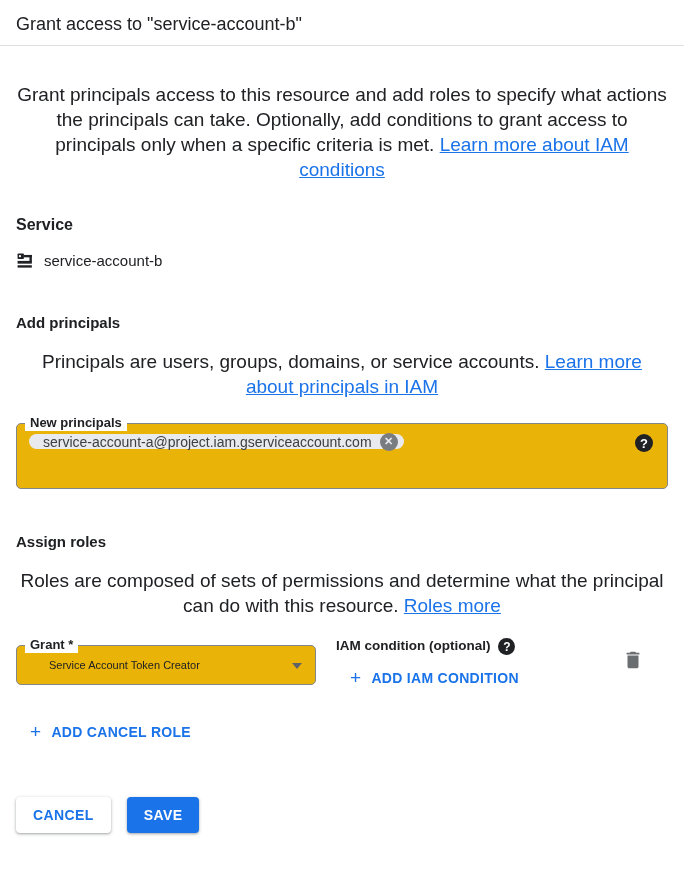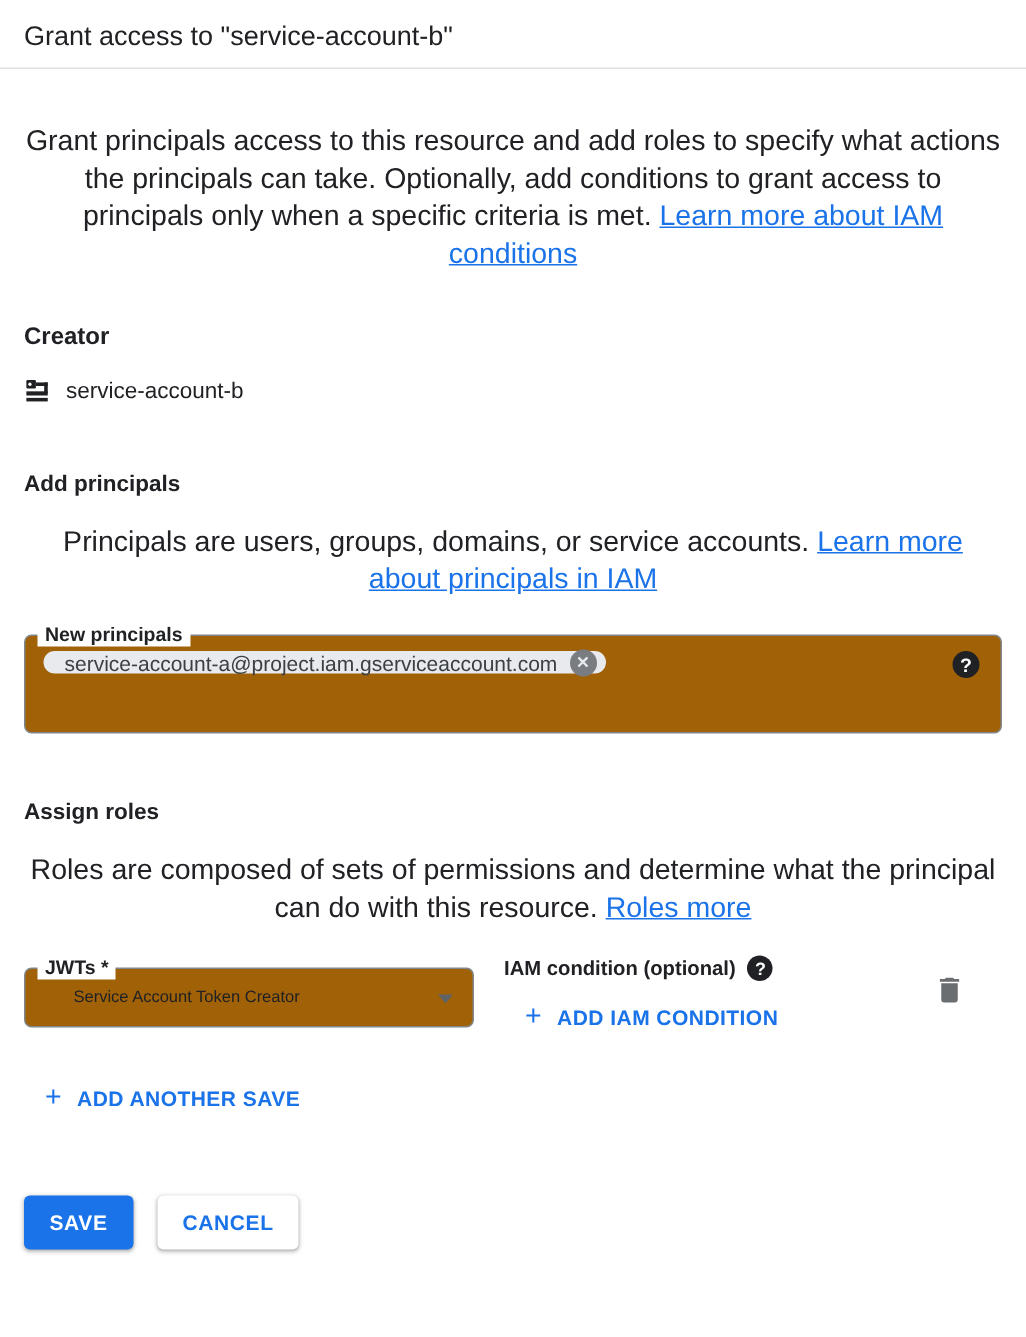--- a/index.html
+++ b/index.html
@@ -63,21 +63,21 @@
     font-weight: 700;
     line-height: 26px;
   }
   .section-desc { margin-top: 13px; }
 
   
   .field {
     position: relative;
     border: 1px solid #80868b;
     border-radius: 5px;
-    background: #a16207;
+    background: #eab308;
   }
   .float-label {
     position: absolute;
     top: -9px;
     left: 8px;
     background: #fff;
     padding: 0 5px;
     font-size: 13px;
     font-weight: 700;
     line-height: 16px;
@@ -157,21 +157,21 @@
   .role-help {
     margin: 8px 0 0 12px;
     width: 258px;
     font-size: 13.5px;
     line-height: 19.5px;
     color: #5f6368;
   }
   .cond-col { margin-left: 20px; }
   .cond-label-row {
     display: flex;
-    align-items: flex-start;
+    align-items: flex-end;
     gap: 8px;
     font-size: 13.5px;
     font-weight: 700;
     color: #202124;
     line-height: 18px;
   }
   .help-icon.small { width: 17px; height: 17px; font-size: 12px; }
 
   .text-btn {
     border: none;
@@ -230,21 +230,21 @@
   <div class="dialog-header">
     <h1>Grant access to "service-account-b"</h1>
   </div>
 
   <div class="content">
 
     <p class="body-text intro">
       <span>Grant principals access to this resource and add roles to specify what actions the principals can take. Optionally, add conditions to grant access to principals only when a specific criteria is met. </span><a class="link">Learn more about IAM conditions</a>
     </p>
 
-    <h2 class="section-sm">Creator</h2>
+    <h2 class="section-sm">Service</h2>
     <div class="resource-row">
       <span class="sa-icon">
         <svg viewBox="0 0 24 24" width="19" height="19" aria-hidden="true">
           <rect x="2" y="3" width="8" height="7" rx="1" fill="#202124"></rect>
           <circle cx="5" cy="6.5" r="1.4" fill="#ffffff"></circle>
           <rect x="10" y="5" width="10" height="3" fill="#202124"></rect>
           <rect x="17" y="5" width="3" height="9" fill="#202124"></rect>
           <rect x="2" y="12.5" width="18" height="3.5" fill="#202124"></rect>
           <rect x="2" y="18" width="18" height="3" fill="#202124"></rect>
         </svg>
@@ -267,21 +267,21 @@
     </div>
 
     <h2 class="section-lg">Assign roles</h2>
     <p class="body-text section-desc">
       <span>Roles are composed of sets of permissions and determine what the principal can do with this resource. </span><a class="link">Roles more</a>
     </p>
 
     <div class="role-row">
       <div class="role-col">
         <div class="field role-select">
-          <span class="float-label">JWTs *</span>
+          <span class="float-label">Grant *</span>
           <span class="select-value">Service Account Token Creator</span>
           <span class="caret"></span>
         </div>
       </div>
 
       <div class="cond-col">
         <div class="cond-label-row">
           <span>IAM condition (optional)</span>
           <span class="help-icon small">?</span>
         </div>
@@ -295,22 +295,22 @@
         <span>
           <svg viewBox="0 0 24 24" width="22" height="22" aria-hidden="true">
             <path fill="#6b6e71" d="M6 19c0 1.1.9 2 2 2h8c1.1 0 2-.9 2-2V7H6v12zM19 4h-3.5l-1-1h-5l-1 1H5v2h14V4z"></path>
           </svg>
         </span>
       </button>
     </div>
 
     <button class="text-btn add-role-btn">
       <span class="plus">+</span>
-      <span>ADD ANOTHER SAVE</span>
+      <span>ADD CANCEL ROLE</span>
     </button>
 
     <div class="actions">
+      <button class="btn btn-secondary">CANCEL</button>
       <button class="btn btn-primary">SAVE</button>
-      <button class="btn btn-secondary">CANCEL</button>
     </div>
 
   </div>
 </div>
 
 </body></html>

